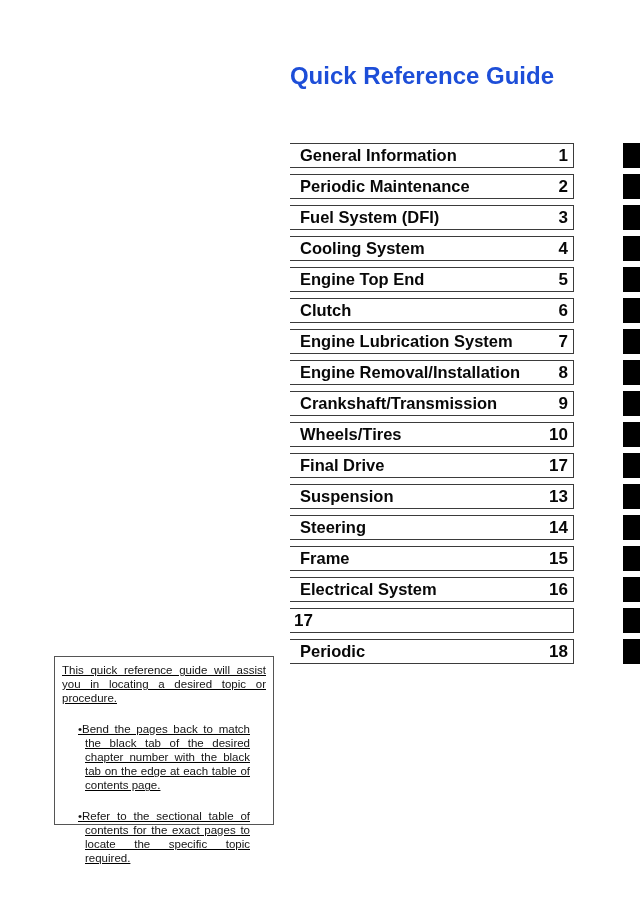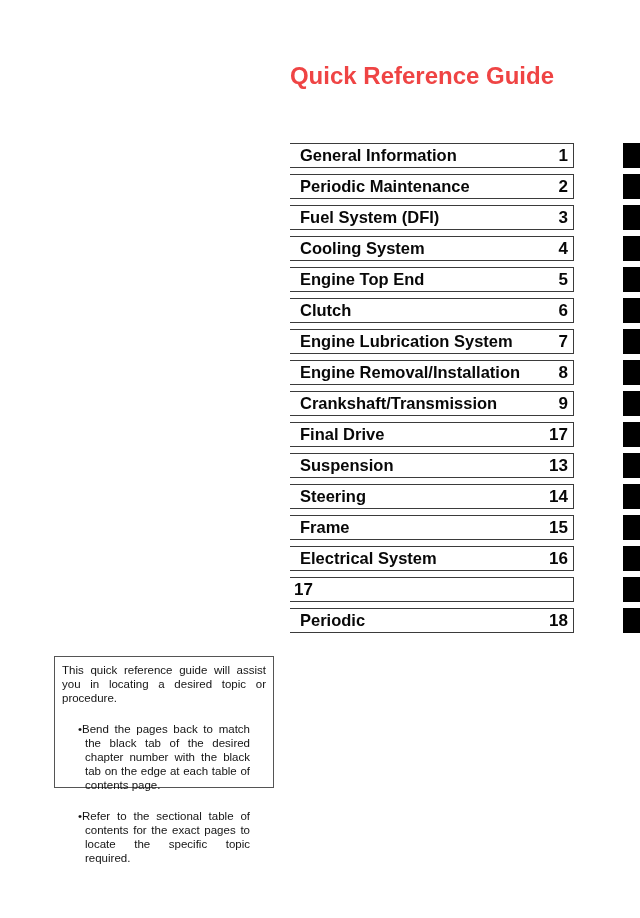--- a/index.html
+++ b/index.html
@@ -18,21 +18,21 @@
   }
   
   .title-shift {
     position: absolute;
     left: 252px;
     top: 62px;
     width: 340px;
     text-align: center;
     font-size: 24px;
     font-weight: bold;
-    color: #ef4444;
+    color: #1d4ed8;
     white-space: nowrap;
   }
 
   
   .index-table {
     position: absolute;
     left: 290px;
     top: 143px;
     width: 350px;
   }
@@ -86,25 +86,26 @@
     width: 17px;
     background: #000000;
   }
 
   
   .note-box {
     position: absolute;
     left: 54px;
     top: 656px;
     width: 220px;
-    height: 132px;
+    height: 169px;
     border: 1px solid #555555;
     box-sizing: border-box;
     background: #ffffff;
     padding: 6px 7px 16px 7px;
+    text-decoration: underline;
   }
   .note-para {
     font-size: 11.5px;
     line-height: 14.2px;
     text-align: justify;
     color: #141414;
     margin: 0;
   }
   .note-bullet {
     font-size: 11.5px;
@@ -187,20 +188,28 @@
         <div class="row-label">Engine Removal/Installation</div>
         <div class="row-number">8</div>
       </div>
       <div class="row-tab"></div>
     </div>
     <div class="index-row">
       <div class="row-box">
         <div class="row-leftbar"></div>
         <div class="row-label">Crankshaft/Transmission</div>
         <div class="row-number">9</div>
+      </div>
+      <div class="row-tab"></div>
+    </div>
+    <div class="index-row">
+      <div class="row-box">
+        <div class="row-leftbar"></div>
+        <div class="row-label">Wheels/Tires</div>
+        <div class="row-number">10</div>
       </div>
       <div class="row-tab"></div>
     </div>
     <div class="index-row">
       <div class="row-box">
         <div class="row-leftbar"></div>
         <div class="row-label">Final Drive</div>
         <div class="row-number">17</div>
       </div>
       <div class="row-tab"></div>

